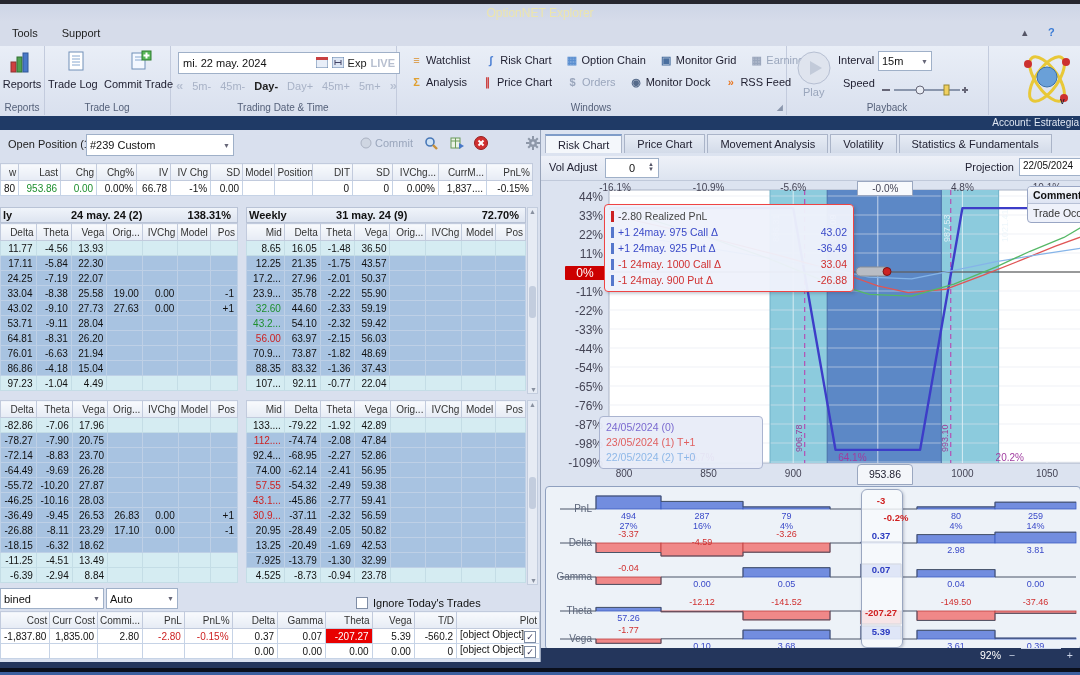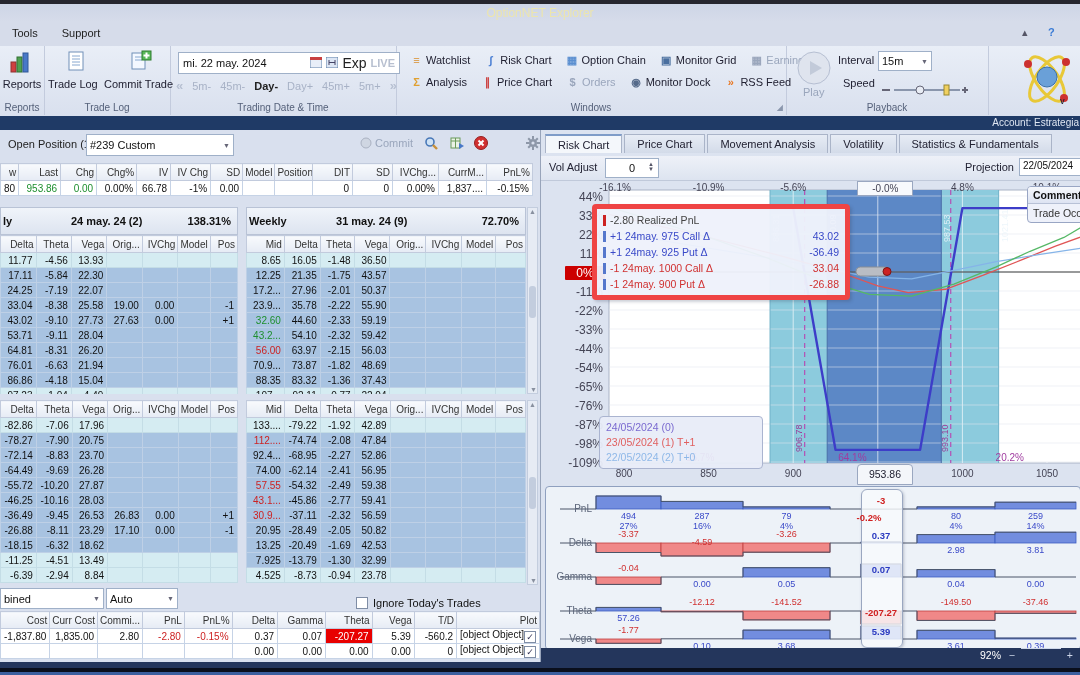--- a/index.html
+++ b/index.html
@@ -50,21 +50,21 @@
   table.grid{border-collapse:collapse;table-layout:fixed;font-size:10px}
   table.grid th{background:linear-gradient(#f8fafd,#e6ebf5);border:1px solid #c2cbdd;font-weight:normal;
     color:#333;height:16px;padding:0 2px;overflow:hidden;white-space:nowrap}
   table.grid td{border:1px solid #c6d3e6;padding:0 3px;text-align:right;height:14px;
     overflow:hidden;white-space:nowrap;background:#fff}
   tr.optrow td{background:#a8c3e1;border-color:#bed0e6}
   tr.optrow.hl td{background:#d5ecf2;border-color:#c4dde6}
   td.g{color:#1e8f2e}  th.l{text-align:right}
   td.r{color:#cc2222}
   td.rbg{background:#e80000 !important;color:#fff}
-  .ttl{display:flex;height:28px;background:linear-gradient(#f0f4fa,#dde4f0);border:1px solid #b9c3d6;
+  .ttl{display:flex;height:16px;background:linear-gradient(#f0f4fa,#dde4f0);border:1px solid #b9c3d6;
     font-weight:bold;font-size:11px;align-items:center;box-sizing:border-box}
   .ttl span{white-space:nowrap;overflow:hidden}
   .sbar{background:#e6ebf4;border:1px solid #c3cdde;box-sizing:border-box;font-size:7px;color:#88909f;text-align:center}
   .sthumb{position:absolute;left:1px;width:7px;height:32px;background:#c3cdde;border-radius:3px}
   .chkbox{display:inline-block;width:10px;height:10px;border:1px solid #7f8da5;background:#fff;
     vertical-align:-2px;margin-right:5px;text-align:center;line-height:10px;font-size:9px;color:#335}
   
   .tabs{left:4px;top:4px;height:22px;display:flex}
   .tab{padding:3px 12px 0 12px;font-size:11px;color:#223;background:linear-gradient(#e7ecf5,#d3dbe9);
     border:1px solid #aab4c8;border-bottom:none;margin-right:2px;height:19px;box-sizing:border-box;white-space:nowrap}
@@ -72,22 +72,22 @@
   .rc-label{font-size:11px;color:#223}
   .spinner{background:#fff;border:1px solid #9fb0c8;text-align:center;font-size:11px}
   .spin-arrows{position:absolute;font-size:6px;color:#556;line-height:5px}
   .inputbox{background:#fff;border:1px solid #9fb0c8;font-size:10px;padding:1px 3px;white-space:nowrap}
   .toplab{position:absolute;top:52px;width:54px;margin-left:-27px;text-align:center;font-size:10px;color:#445}
   .toplab.boxed{background:#f7f9fc;border:1px solid #9aa7c0;height:13px;line-height:13px;top:51px}
   .ylab{position:absolute;width:42px;left:20px;text-align:right;font-size:12px;color:#445}
   .ylab.zero{background:#cc0000;color:#fff;text-align:center;border-radius:1px}
   .xlab{position:absolute;top:338px;width:50px;margin-left:-25px;text-align:center;font-size:10px;color:#445}
   .problab{position:absolute;font-size:10px;color:#a03ca0;width:60px;margin-left:-30px;text-align:center}
-  .legend{position:absolute;left:51px;top:74px;width:236px;background:rgba(238,241,251,.96);
-    border:5px solid #ef4444;border-radius:4px;box-shadow:2px 2px 3px rgba(60,70,100,.25);padding:3px 6px;font-size:10.5px}
+  .legend{position:absolute;left:63px;top:74px;width:236px;background:rgba(238,241,251,.96);
+    border:1px solid #ef4444;border-radius:4px;box-shadow:2px 2px 3px rgba(60,70,100,.25);padding:3px 6px;font-size:10.5px}
   .legrow{display:flex;align-items:center;height:16px;white-space:nowrap}
   .legmark{display:inline-block;width:3px;height:11px;margin-right:4px}
   .legval{margin-left:auto}
   .datebox2{position:absolute;left:58px;top:286px;width:150px;background:rgba(232,236,248,.95);
     border:1px solid #aab4d0;border-radius:4px;padding:3px 6px;font-size:10.5px;line-height:15px;white-space:nowrap}
   .commentbox{position:absolute;left:486px;top:56px;width:56px;background:#eef1fa;border:1px solid #99a6c4;
     border-radius:4px 0 0 4px;overflow:hidden}
   .commentbox .ch{background:linear-gradient(#f6f8fc,#dde3f2);border-bottom:1px solid #b7c1d6;
     font-weight:bold;font-size:10.5px;padding:2px 5px;white-space:nowrap}
   .commentbox .cb{font-size:10.5px;padding:3px 5px;color:#333;white-space:nowrap}
@@ -164,21 +164,21 @@
               <rect x="0" y="2" width="12" height="9" fill="#e8eef8" stroke="#6080a8"></rect>
           <rect x="0" y="0" width="12" height="3" fill="#c84040"></rect>
             </svg></span>
         <span>
           <svg width="12" height="11">
               <rect x="0" y="0" width="12" height="11" fill="#dde6f4" stroke="#6080a8"></rect>
           <line x1="3" y1="3" x2="3" y2="8" stroke="#446"></line>
               <line x1="9" y1="3" x2="9" y2="8" stroke="#446"></line>
           <line x1="3" y1="5.5" x2="9" y2="5.5" stroke="#446"></line>
             </svg></span>
-        <span style="font-size:14px;color:#222">Exp</span>
+        <span style="font-size:11px;color:#222">Exp</span>
         <span style="font-size:11px;color:#b8c0d0;font-weight:bold">LIVE</span>
       </div>
       <div class="steps" style="left:6px;top:32px;width:214px" id="date-steps">
           <span class="chev">«</span>
           <span class="step">5m-</span>
           <span class="step">45m-</span>
           <span class="step on">Day-</span>
           <span class="step">Day+</span>
           <span class="step">45m+</span>
           <span class="step">5m+</span>
@@ -1140,21 +1140,21 @@
           </div>
           <div class="glab b" style="left: 410px; top: 25px;">
             <div>80</div>
             <div>4%</div>
           </div>
           <div class="glab b" style="left: 489.5px; top: 25px;">
             <div>259</div>
             <div>14%</div>
           </div>
           <div class="gcv r" style="left: 315px; top: 8px;">-3</div>
-          <div class="gcv r" style="left: 303px; top: 25px;">-0.2%</div>
+          <div class="gcv r" style="left: 330px; top: 25px;">-0.2%</div>
           <div class="growlab" style="top: 50px;">Delta</div>
           <div class="glab r" style="left: 82.5px; top: 43px;">
             <div>-3.37</div>
           </div>
           <div class="glab r" style="left: 156px; top: 51px;">
             <div>-4.59</div>
           </div>
           <div class="glab r" style="left: 240.5px; top: 43px;">
             <div>-3.26</div>
           </div>

